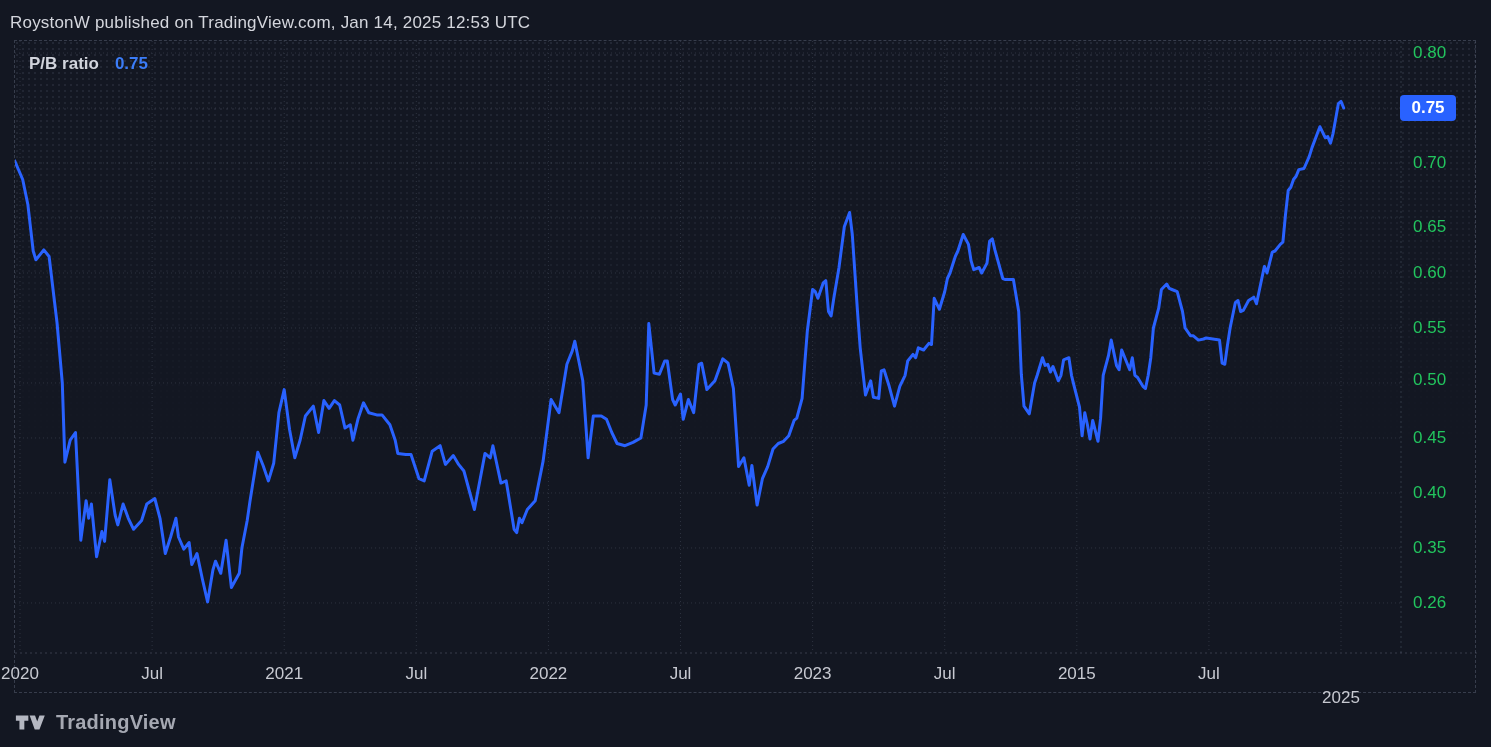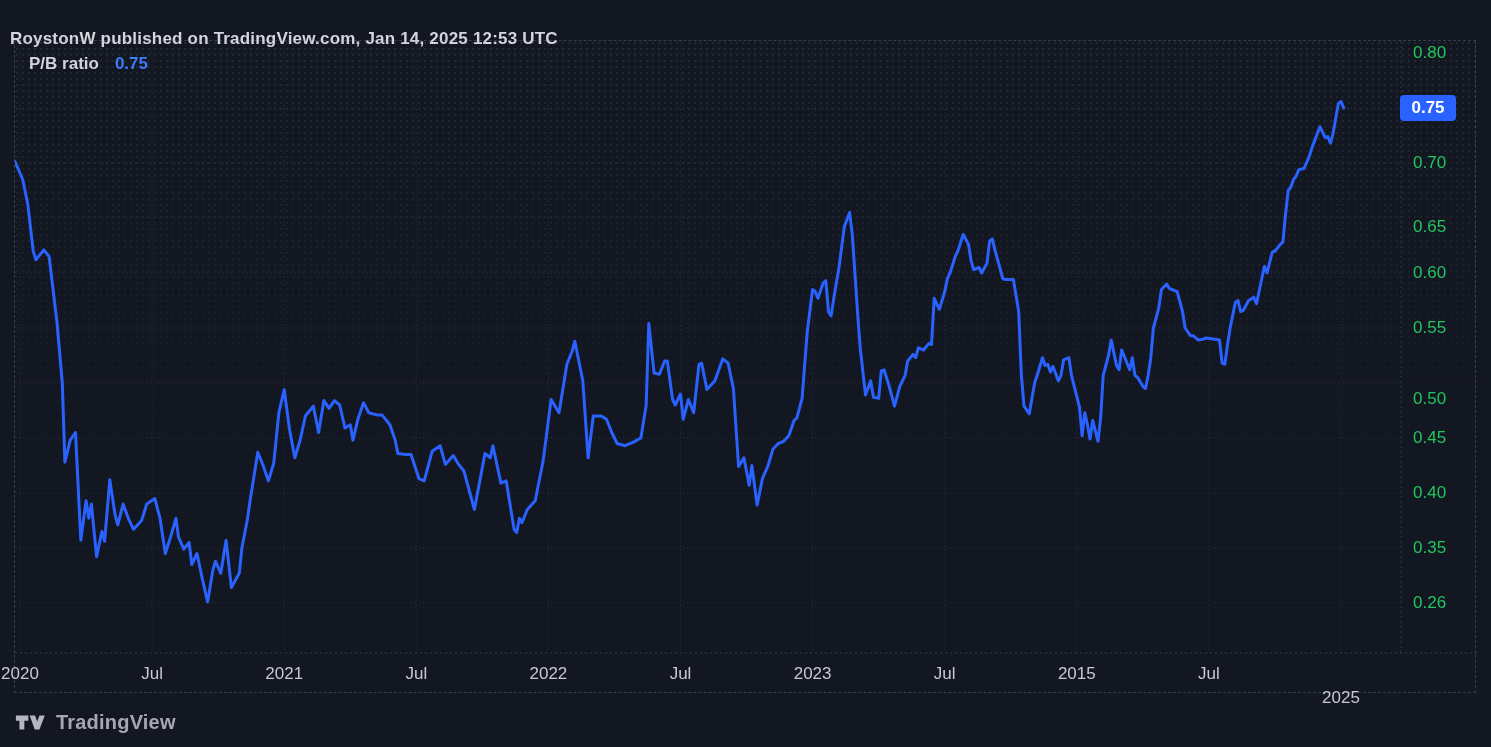--- a/index.html
+++ b/index.html
@@ -2,22 +2,22 @@
 <html><head>
 <meta charset="utf-8">
 <style>
   html,body{margin:0;padding:0;}
   body{
     width:1491px;height:747px;overflow:hidden;position:relative;
     background:#131722;
     font-family:"Liberation Sans", sans-serif;
   }
   .publish-header{
-    position:absolute;left:10px;top:26px;height:26px;line-height:26px;
-    font-size:17px;font-weight:700;color:#d4d6dd;letter-spacing:0.2px;white-space:nowrap;
+    position:absolute;left:10px;top:10px;height:26px;line-height:26px;
+    font-size:17px;font-weight:400;color:#d4d6dd;letter-spacing:0.2px;white-space:nowrap;
   }
   .widget{
     position:absolute;left:14px;top:40px;width:1462px;height:653px;
     border:1px dashed rgba(140,150,175,0.30);
     box-sizing:border-box;
   }
   #chart-svg{position:absolute;left:0;top:0;width:1462px;height:653px;display:block;}
   .legend{
     position:absolute;left:14px;top:12px;height:22px;line-height:22px;
     font-size:17px;font-weight:600;color:#d1d4dc;white-space:nowrap;z-index:5;
@@ -105,21 +105,21 @@
   <div class="legend">
     <span>P/B ratio</span><span class="legend-value" style="color: rgb(59, 124, 247);">0.75</span>
   </div>
 
   <div id="y-axis" class="y-axis">
       <div class="y-tick" style="top: 1.98922px;">0.80</div>
       <div class="y-tick" style="top: 111.982px;">0.70</div>
       <div class="y-tick" style="top: 176px;">0.65</div>
       <div class="y-tick" style="top: 221.975px;">0.60</div>
       <div class="y-tick" style="top: 276.971px;">0.55</div>
-      <div class="y-tick" style="top: 348px;">0.50</div>
+      <div class="y-tick" style="top: 329px;">0.50</div>
       <div class="y-tick" style="top: 386.964px;">0.45</div>
       <div class="y-tick" style="top: 441.96px;">0.40</div>
       <div class="y-tick" style="top: 496.957px;">0.35</div>
       <div class="y-tick" style="top: 551.953px;">0.26</div>
     </div>
 
   <div id="price-badge" class="badge" style="top: 53.9856px; background: rgb(41, 98, 255); color: rgb(255, 255, 255);">
     <span>0.75</span>
   </div>
 

